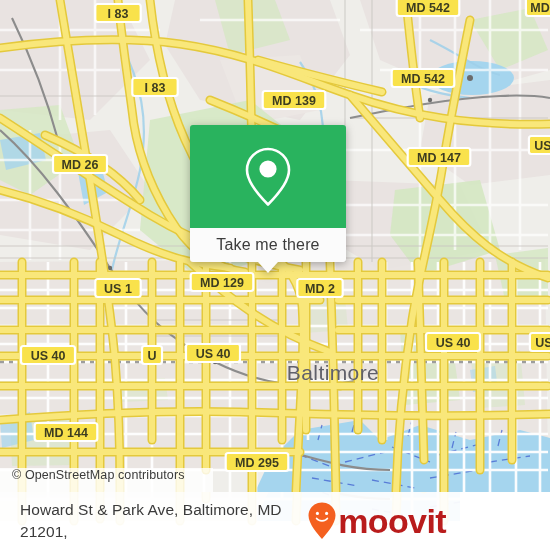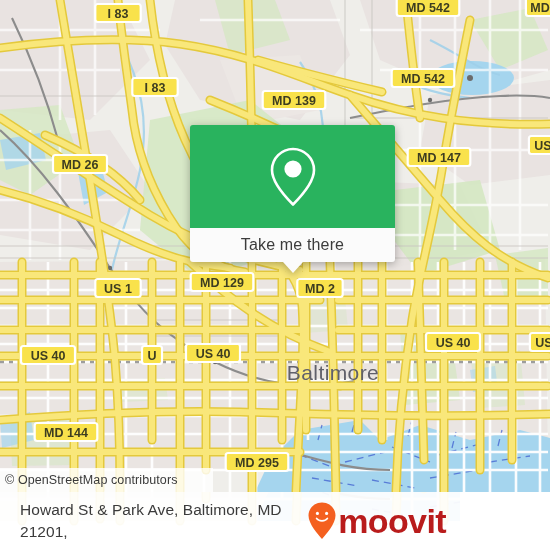--- a/index.html
+++ b/index.html
@@ -20,34 +20,34 @@
     overflow:hidden;
     background:#efeeea;
   }
   .map-canvas{position:absolute;left:0;top:0;width:550px;height:492px;}
 
   
   .attrib{
     position:absolute;left:0;top:468px;
     height:24px;width:213px;
     background:rgba(255,255,255,0.80);
-    display:flex;align-items:center;
-    padding-left:5px;
+    display:flex;
+    padding-left:12px;
     box-sizing:border-box;
     font-size:12.5px;
     color:#3a3a3a;
     letter-spacing:.1px;
     z-index:6;
   }
 
   
   .popup{
     position:absolute;
     left:190px;top:125px;
-    width:205px;
+    width:156px;
     z-index:8;
     filter:drop-shadow(0 2px 4px rgba(0,0,0,.30));
   }
   .popup-top{
     height:103px;
     background:#29b35e;
     border-radius:3px 3px 0 0;
     display:flex;align-items:center;justify-content:center;
   }
   .popup-bottom{

